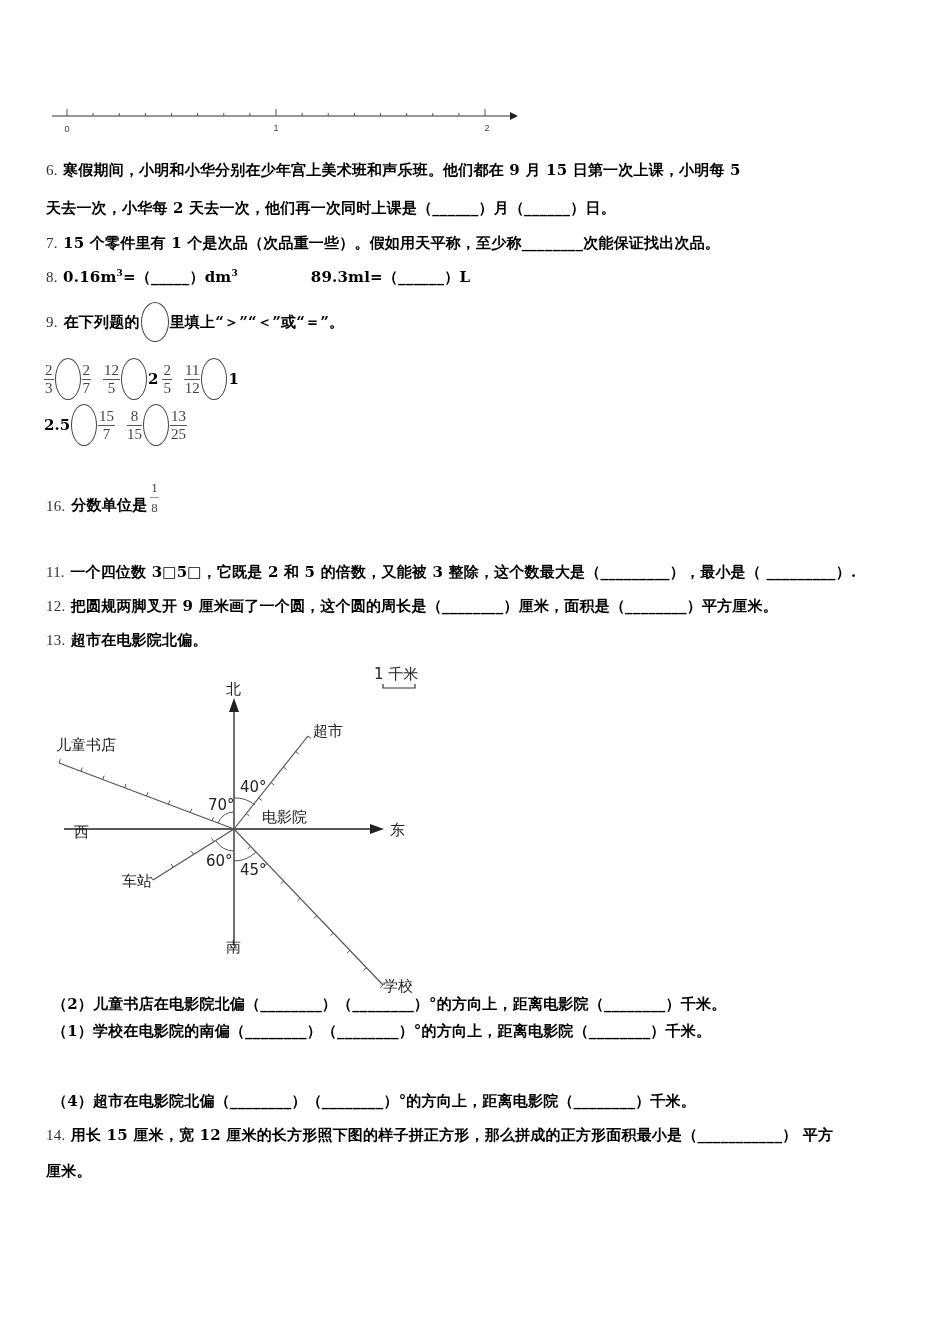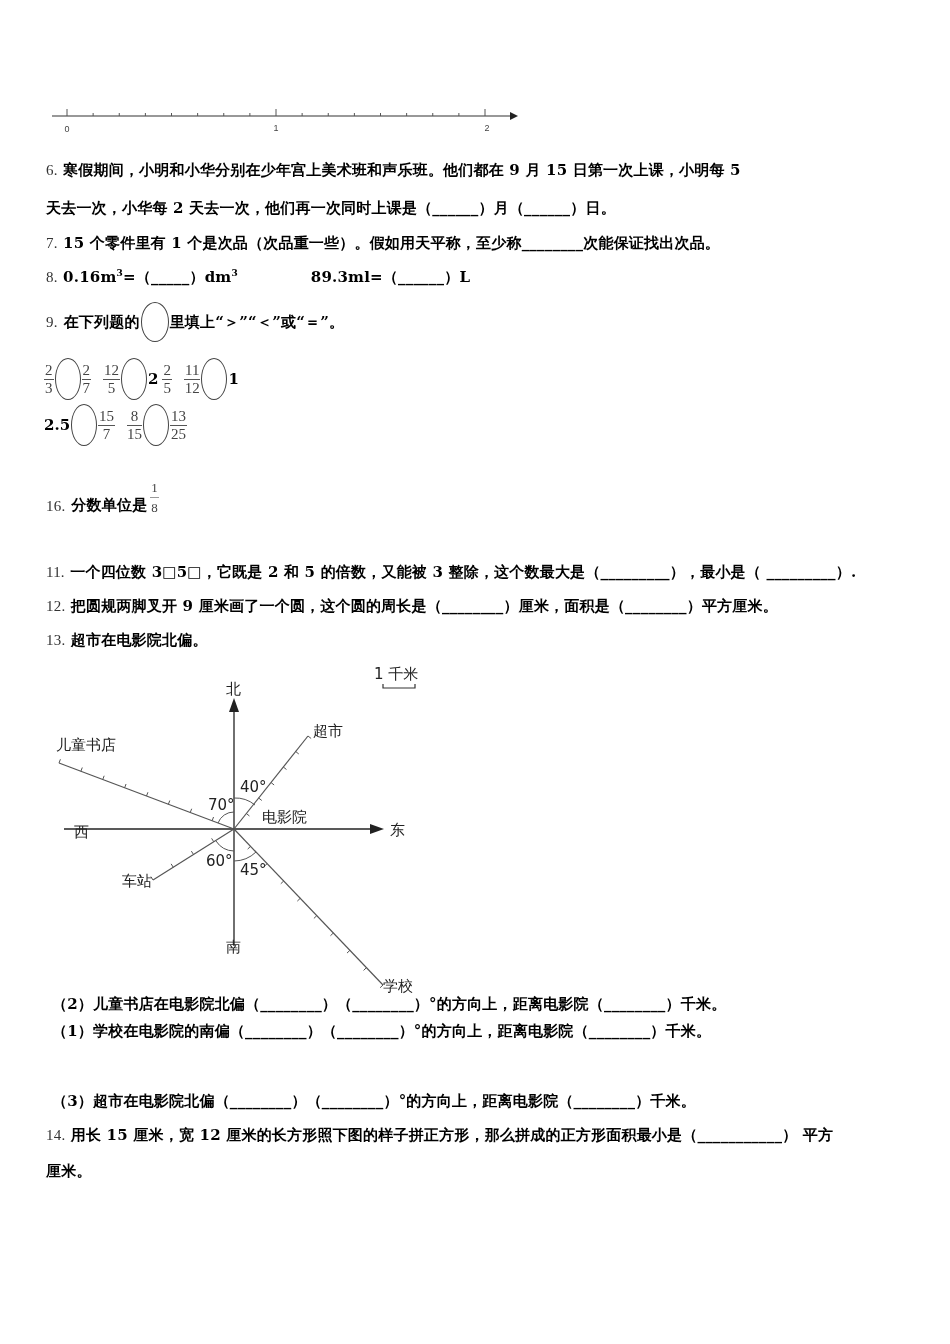--- a/index.html
+++ b/index.html
@@ -214,21 +214,21 @@
   <path d="M343,24 L343,28 L375,28 L375,24" fill="none" stroke="#333" stroke-width="1.2"></path>
 </svg>
 
 <div class="line" style="top:1022px;left:52px">
   <span>（1）学校在电影院的南偏（________）（________）°的方向上，距离电影院（________）千米。</span>
 </div>
 <div class="line" style="top:995px;left:52px">
   <span>（2）儿童书店在电影院北偏（________）（________）°的方向上，距离电影院（________）千米。</span>
 </div>
 <div class="line" style="top:1092px;left:52px">
-  <span>（3）超市在电影院北偏（________）（________）°的方向上，距离电影院（________）千米。</span>
+  <span>（4）超市在电影院北偏（________）（________）°的方向上，距离电影院（________）千米。</span>
 </div>
 
 <div class="line" style="top:1126px">
   <span class="num">14.</span>
   <span>用长 15 厘米，宽 12 厘米的长方形照下图的样子拼正方形，那么拼成的正方形面积最小是（___________） 平方</span>
 </div>
 <div class="line" style="top:1162px">
   <span>厘米。</span>
 </div>
 

